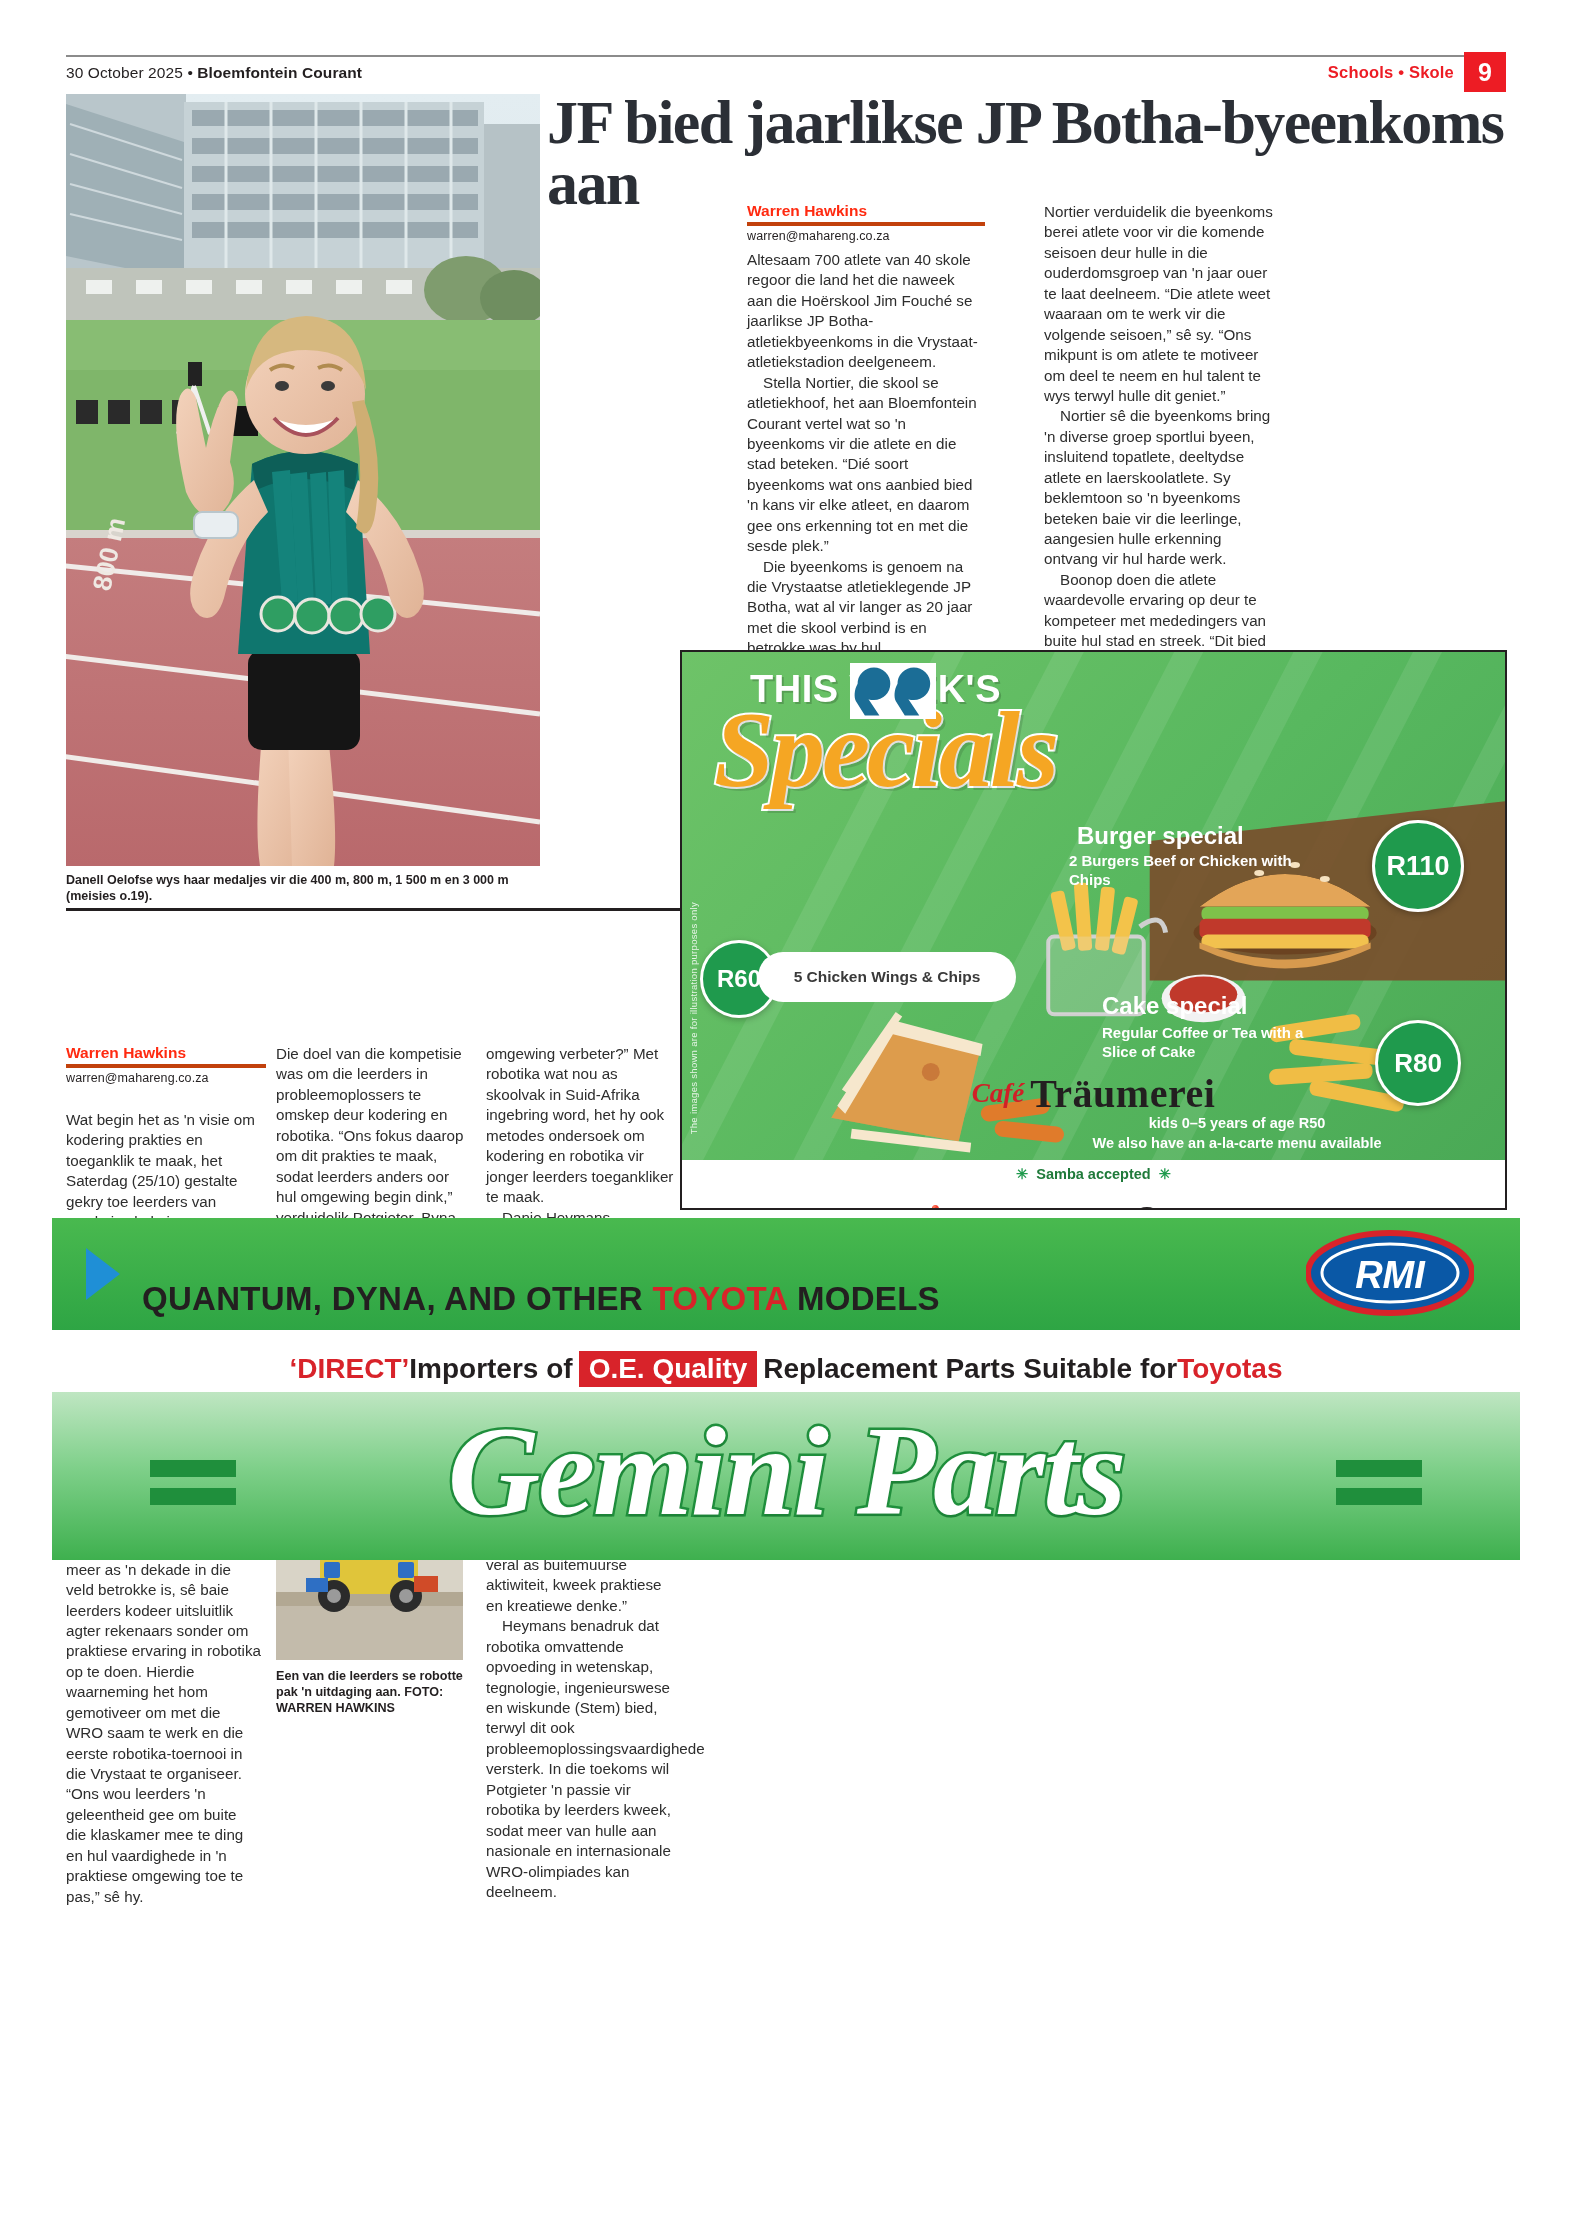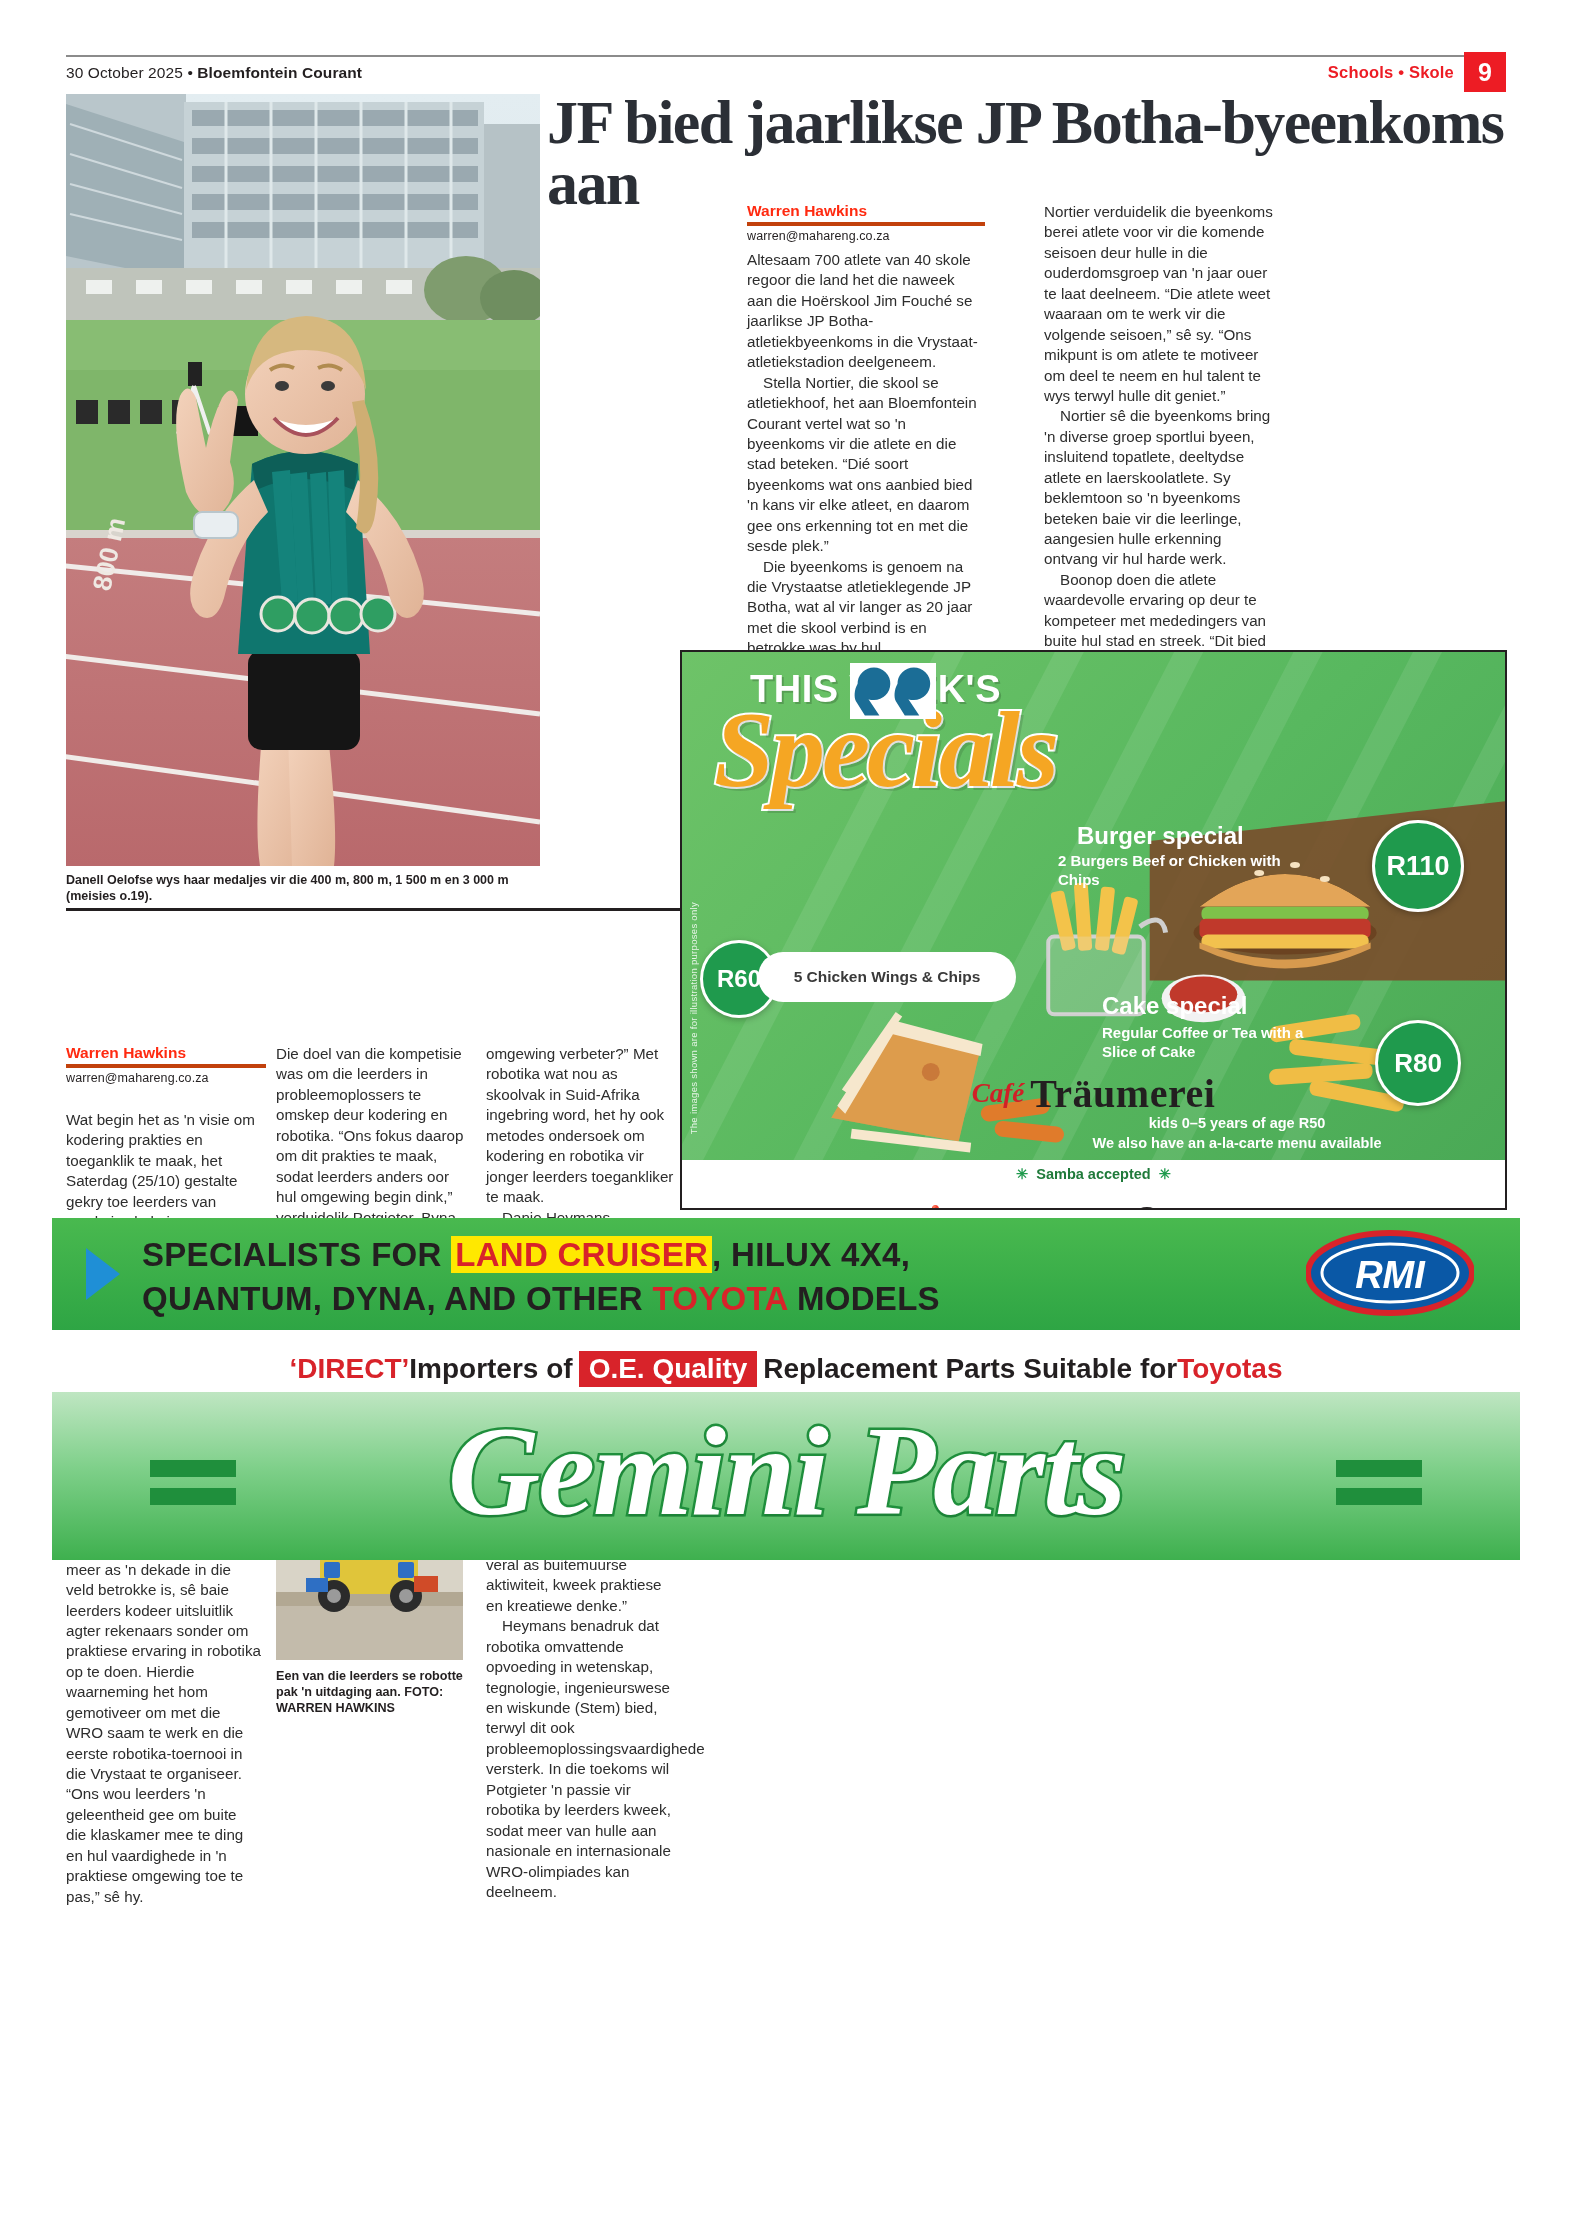--- a/index.html
+++ b/index.html
@@ -139,21 +139,21 @@
     position:absolute; left: 6px; top: 250px;
     font-size: 9.5px; color:#ffffff; opacity:.85;
     writing-mode: vertical-rl; transform: rotate(180deg);
     letter-spacing:.3px;
   }
   .ad-burger-title {
     position:absolute; left: 395px; top: 170px;
     font-size: 24px; font-weight: 700; color:#ffffff;
   }
   .ad-burger-desc {
-    position:absolute; left: 376px; top: 200px; width: 250px;
+    position:absolute; left: 387px; top: 200px; width: 250px;
     font-size: 15px; font-weight: 600; color:#ffffff; line-height:1.25;
   }
   .price-badge {
     position:absolute; border-radius:50%;
     background:#1f9a4d; border: 3px solid #ffffff;
     color:#fff; font-weight:800; display:flex;
     align-items:center; justify-content:center;
     box-shadow: 0 2px 6px rgba(0,0,0,.25);
   }
   .pb-110 { left: 690px; top: 168px; width: 92px; height: 92px; font-size: 27px; }
@@ -613,21 +613,20 @@
       <div class="ad-contact">
         <span><span class="ic">📍</span><span>PRETTY GARDENS</span></span>
         <span><span class="ic">☎</span><span>064 136 3552</span></span>
       </div>
     </div>
   </div>
 
   <div class="ad-gemini">
     <div class="gem-top">
       <div class="gem-arrow"></div>
-      <div class="gem-line1"><span>SPECIALISTS FOR </span><span class="hl-yellow red">LAND CRUISER</span><span>, HILUX 4X4,</span></div>
       <div class="gem-line2"><span>QUANTUM, DYNA, AND OTHER </span><span class="red">TOYOTA</span><span> MODELS</span></div>
       <svg class="rmi-badge" viewBox="0 0 168 86">
         <ellipse cx="84" cy="43" rx="82" ry="40" fill="#0a58a6" stroke="#d8232a" stroke-width="6"></ellipse>
         <ellipse cx="84" cy="43" rx="68" ry="29" fill="#0a58a6" stroke="#ffffff" stroke-width="3"></ellipse>
         <text x="84" y="58" text-anchor="middle" font-family="Liberation Sans, sans-serif" font-size="38" font-weight="700" font-style="italic" fill="#ffffff">RMI</text>
       </svg>
     </div>
 
     <div class="gem-mid">
       <span class="red" style="font-weight:800">‘DIRECT’</span>

